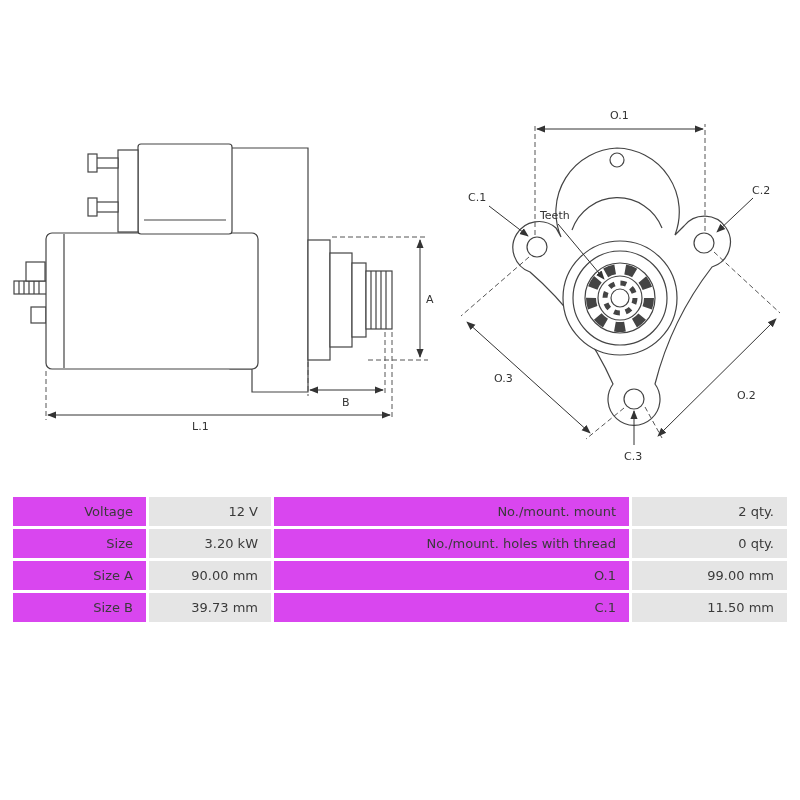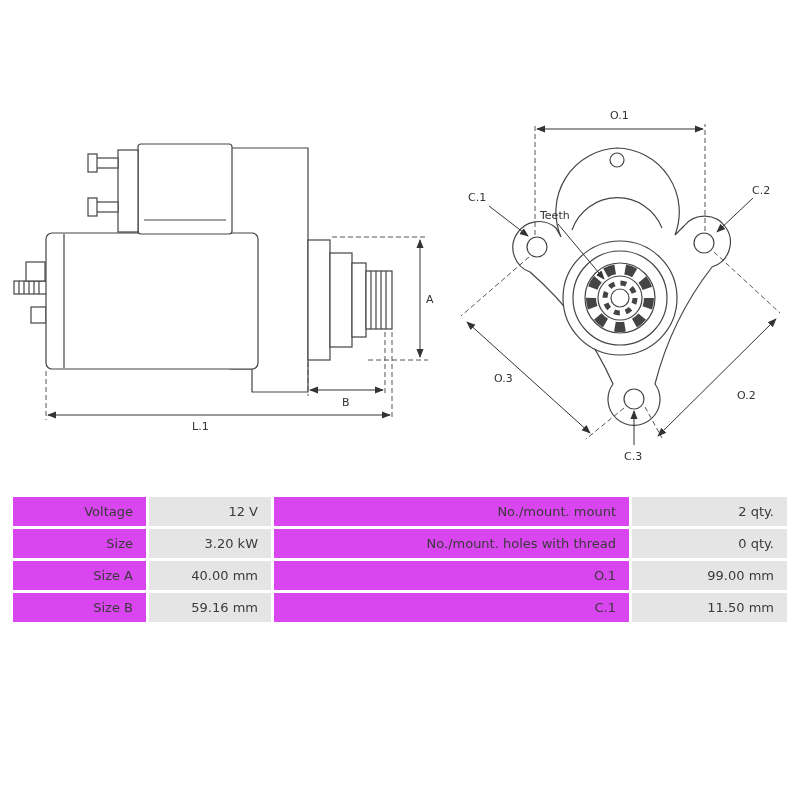--- a/index.html
+++ b/index.html
@@ -186,25 +186,25 @@
         <td class="val">2 qty.</td>
       </tr>
       <tr>
         <td class="lbl">Size</td>
         <td class="val">3.20 kW</td>
         <td class="lbl">No./mount. holes with thread</td>
         <td class="val">0 qty.</td>
       </tr>
       <tr>
         <td class="lbl">Size A</td>
-        <td class="val">40.00 mm</td>
+        <td class="val">90.00 mm</td>
         <td class="lbl">O.1</td>
         <td class="val">99.00 mm</td>
       </tr>
       <tr>
         <td class="lbl">Size B</td>
-        <td class="val">59.16 mm</td>
+        <td class="val">39.73 mm</td>
         <td class="lbl">C.1</td>
         <td class="val">11.50 mm</td>
       </tr>
     </tbody>
   </table>
 </div>
 
 </body></html>

